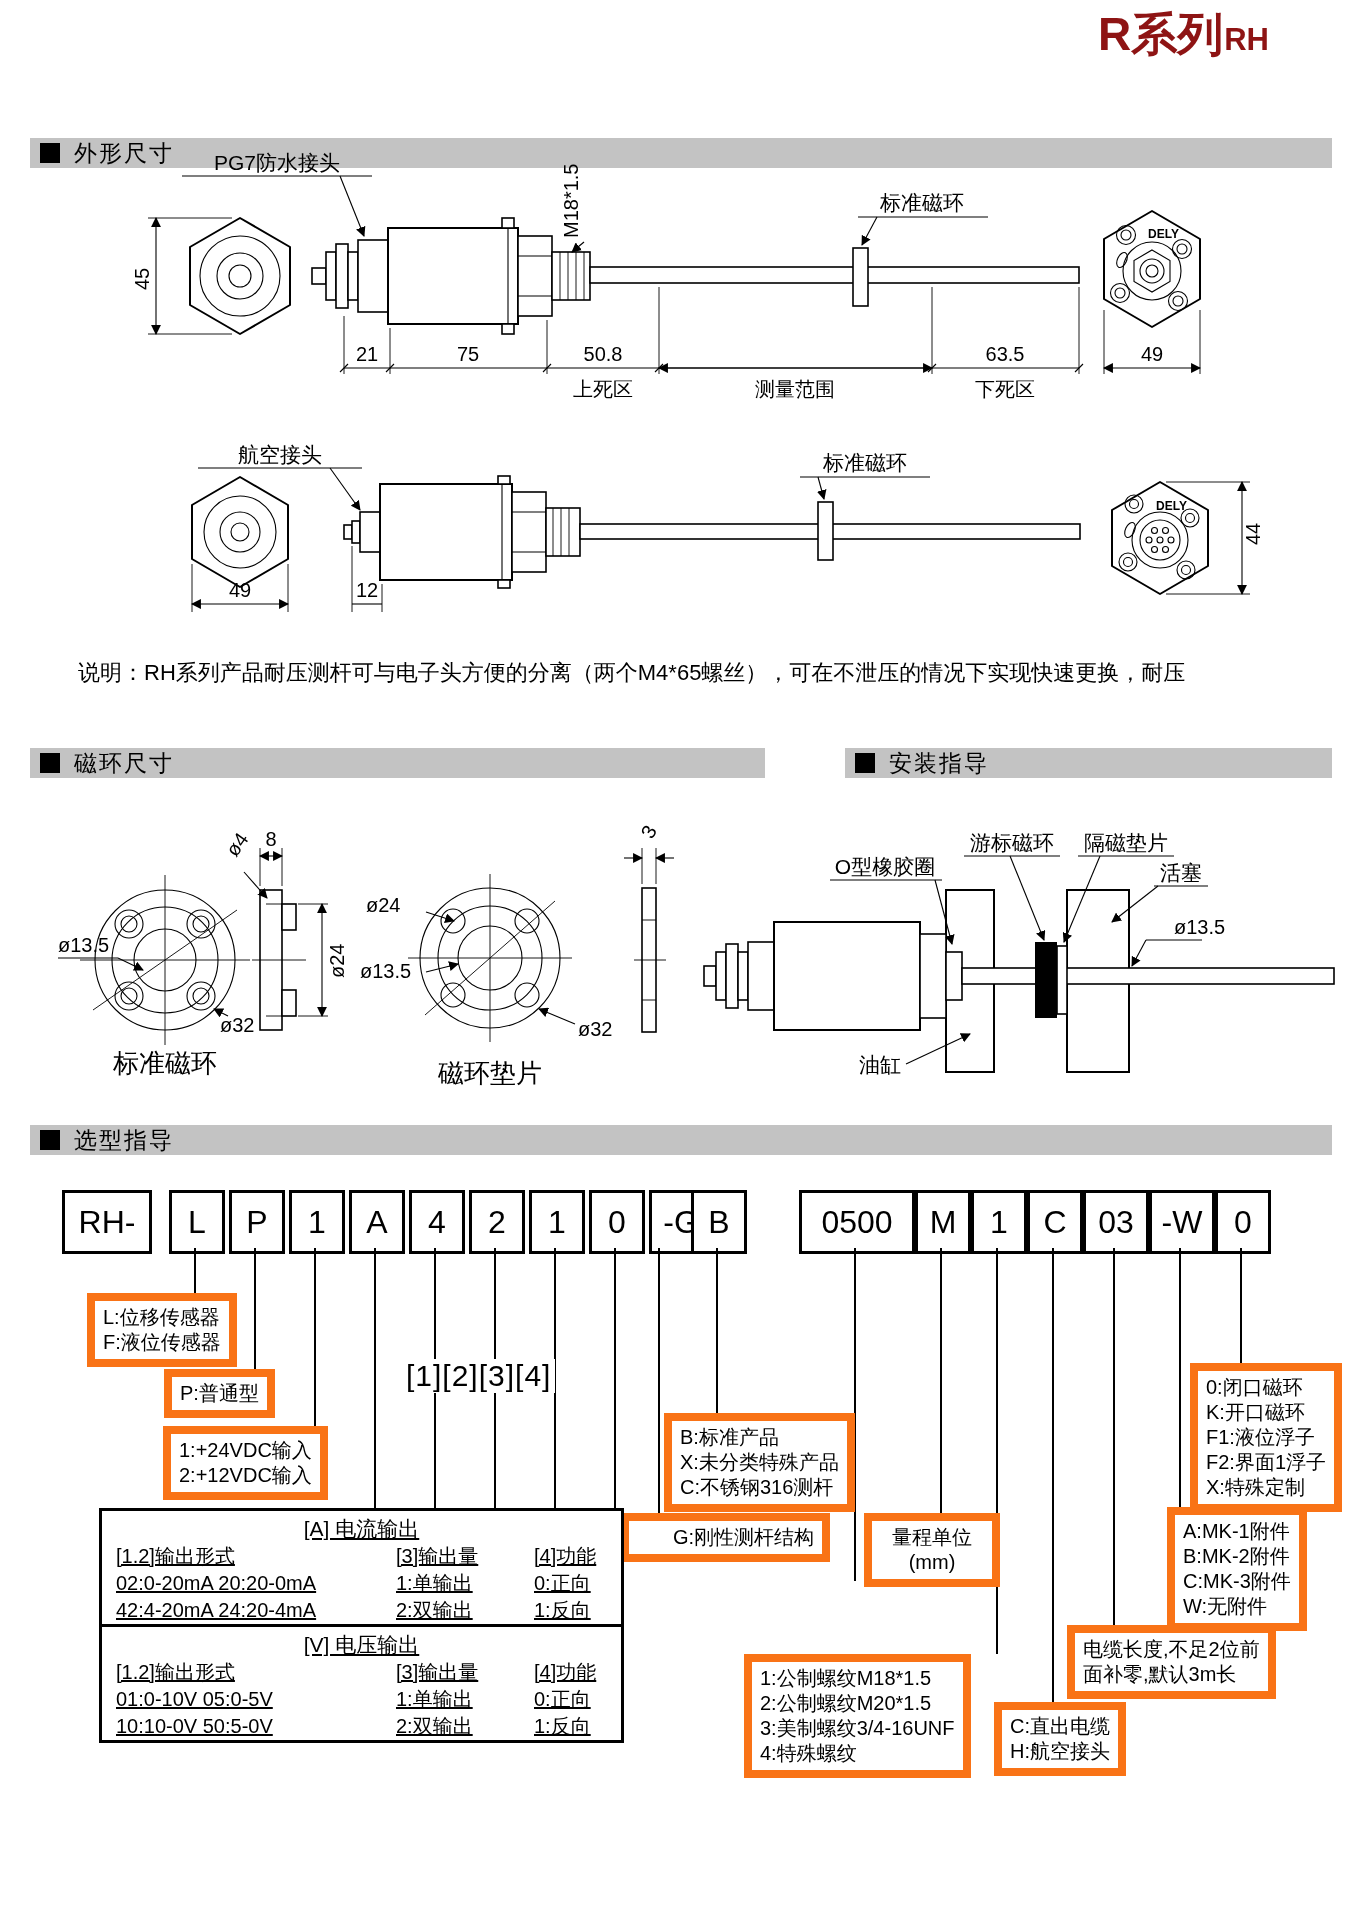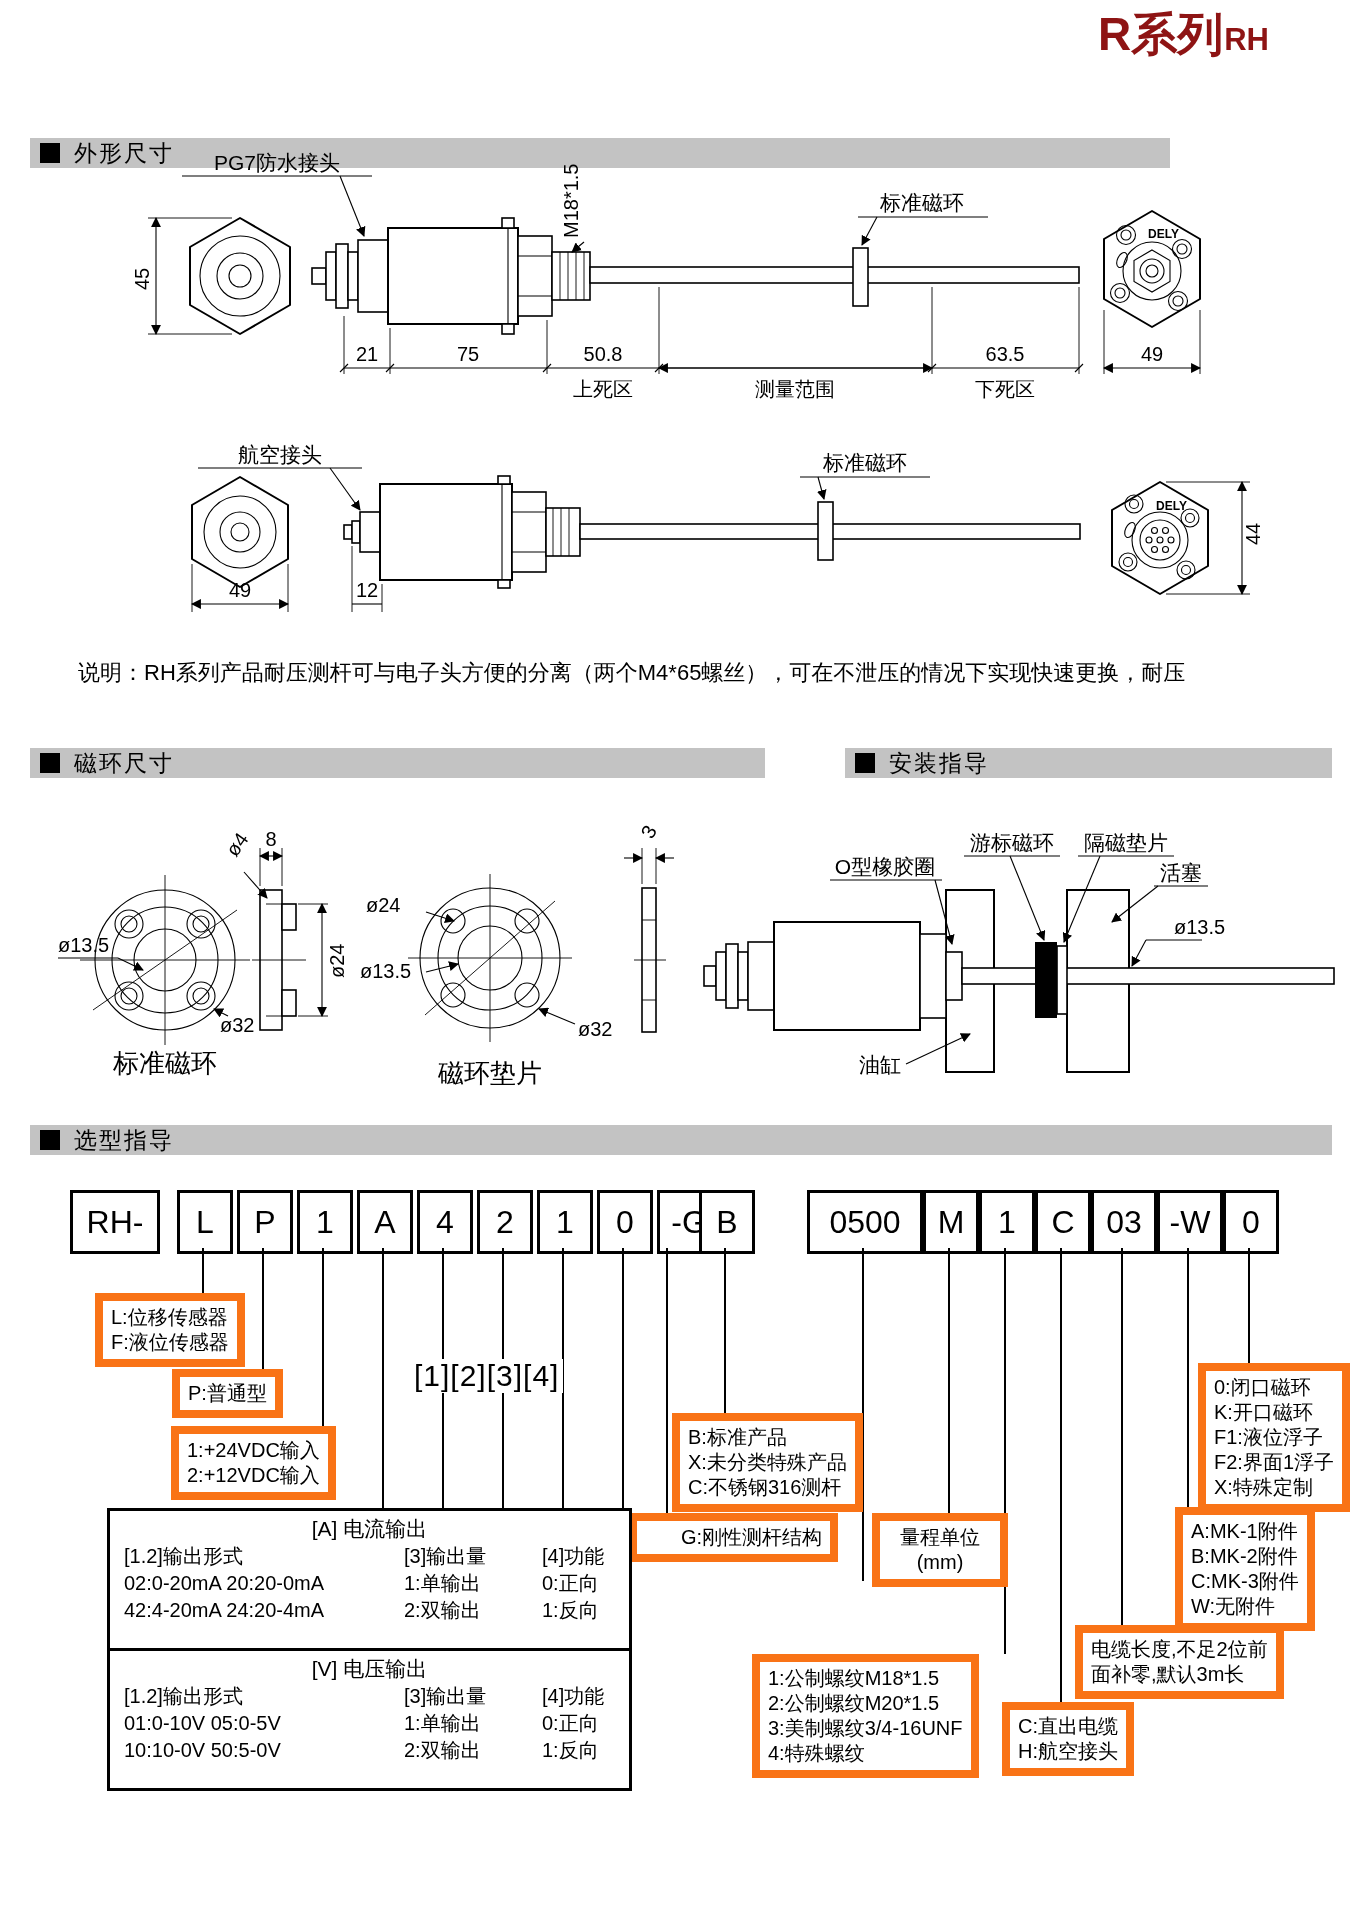--- a/index.html
+++ b/index.html
@@ -20,46 +20,46 @@
   svg{position:absolute;overflow:visible;}
   svg text{font-family:"Liberation Sans","DejaVu Sans",sans-serif;}
   .ln{stroke:#000;stroke-width:1.1;fill:none;}
   .ln2{stroke:#000;stroke-width:2;fill:#fff;}
   .lnw{stroke:#000;stroke-width:1.6;fill:#fff;}
   .thin{stroke:#000;stroke-width:0.9;fill:none;}
   .dim{font-size:20px;}
   .lbl{font-size:21px;}
   .cap{font-size:26px;}
   
-  #sel{position:absolute;left:12px;top:1185px;width:1143px;height:735px;}
+  #sel{position:absolute;left:4px;top:1185px;width:1143px;height:735px;}
   .code{position:absolute;top:5px;height:58px;border:3px solid #000;display:flex;
         align-items:center;justify-content:center;font-size:32px;background:#fff;}
   .vl{position:absolute;width:2px;background:#000;}
   .ann{position:absolute;border:8px solid #f97316;background:#fff;font-size:20px;
        line-height:25px;padding:4px 8px;white-space:nowrap;}
   .ann.center{text-align:center;}
   #brk{position:absolute;left:398px;top:174px;font-size:30px;background:#fff;
        padding:0 4px;letter-spacing:1px;}
   #vtable{position:absolute;left:95px;top:323px;width:525px;}
-  .tsec{border:3px solid #000;background:#fff;padding:4px 0 24px 0;}
+  .tsec{border:3px solid #000;background:#fff;padding:4px 0 0 0;text-decoration:underline;}
   .tsec+.tsec{margin-top:-3px;}
   .thead{text-align:center;font-size:21px;line-height:28px;}
   .trow{display:grid;grid-template-columns:280px 138px 95px;font-size:20px;
         line-height:27px;padding-left:14px;}
 </style>
 </head>
 <body>
 
 <div id="page">
 
   <div id="title">
     <span class="big">R系列</span><span class="small">RH</span>
   </div>
 
-  <div class="bar" style="left:30px;top:138px;width:1140px;">
+  <div class="bar" style="left:30px;top:138px;width:1302px;">
     <div class="sq"></div>
     <div class="bt">外形尺寸</div>
   </div>
   <div class="bar" style="left:30px;top:748px;width:735px;">
     <div class="sq"></div>
     <div class="bt">磁环尺寸</div>
   </div>
   <div class="bar" style="left:845px;top:748px;width:487px;">
     <div class="sq"></div>
     <div class="bt">安装指导</div>

